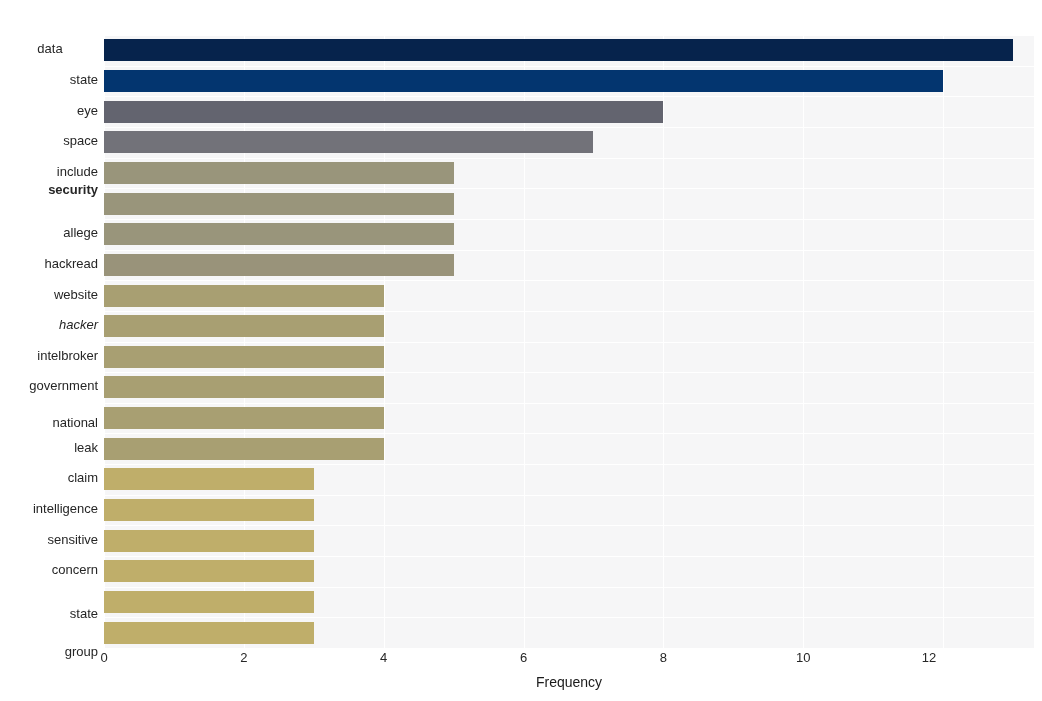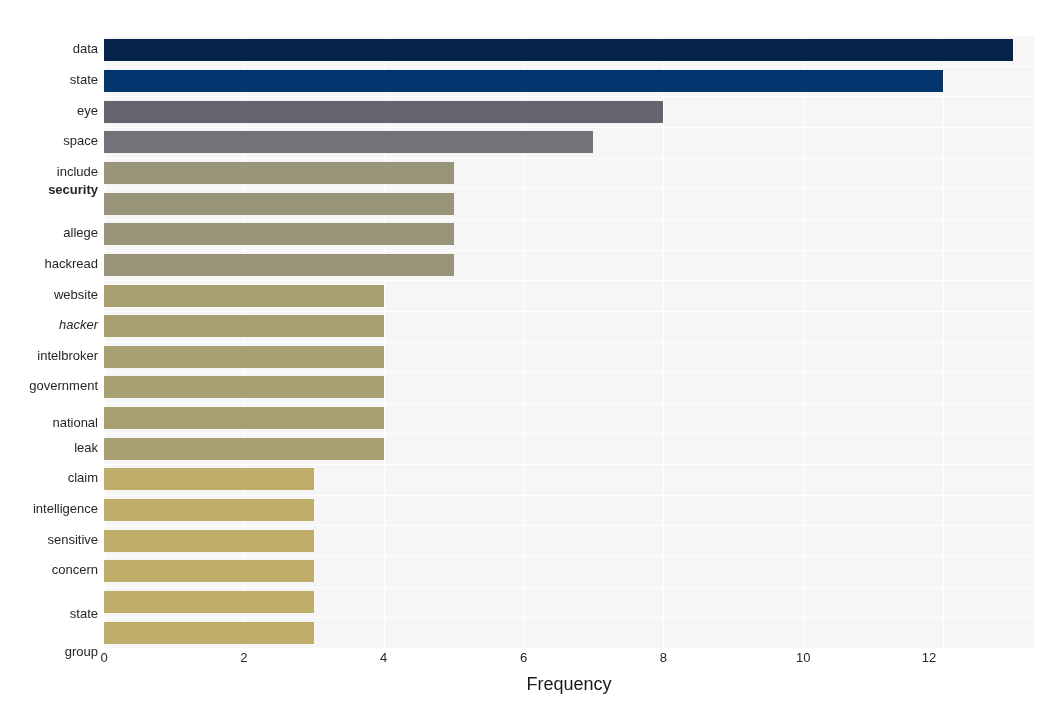--- a/index.html
+++ b/index.html
@@ -104,21 +104,21 @@
     color: #262626;
   }
 
   
   #xaxis-label {
     position: absolute;
     left: 104px;
     top: 674px;
     width: 930px;
     text-align: center;
-    font-size: 18px;
+    font-size: 14px;
     color: #1a1a1a;
   }
 </style>
 </head>
 <body>
 
 <div id="figure">
 
 
   <div id="plot-area">
@@ -171,21 +171,21 @@
         <div class="bar" title="claim: 3" style="width: 209.774px; top: 433.425px; background: rgb(191, 174, 106);"></div>
         <div class="bar" title="intelligence: 3" style="width: 209.774px; top: 464.075px; background: rgb(191, 174, 106);"></div>
         <div class="bar" title="sensitive: 3" style="width: 209.774px; top: 494.725px; background: rgb(191, 174, 106);"></div>
         <div class="bar" title="concern: 3" style="width: 209.774px; top: 525.375px; background: rgb(191, 174, 106);"></div>
         <div class="bar" title="state: 3" style="width: 209.774px; top: 556.025px; background: rgb(191, 174, 106);"></div>
         <div class="bar" title="group: 3" style="width: 209.774px; top: 586.675px; background: rgb(191, 174, 106);"></div>
       </div>
   </div>
 
   <div id="ytick-layer">
-      <div class="ytick" style="top: 6.325px;">data</div>
+      <div class="ytick" style="top: 6.325px; text-align: center;">data</div>
       <div class="ytick" style="top: 36.975px;">state</div>
       <div class="ytick" style="top: 67.625px;">eye</div>
       <div class="ytick" style="top: 98.275px;">space</div>
       <div class="ytick" style="top: 128.925px;">include</div>
       <div class="ytick" style="top: 147px; font-weight: bold;">security</div>
       <div class="ytick" style="top: 190.225px;">allege</div>
       <div class="ytick" style="top: 220.875px;">hackread</div>
       <div class="ytick" style="top: 251.525px;">website</div>
       <div class="ytick" style="top: 282.175px; font-style: italic;">hacker</div>
       <div class="ytick" style="top: 312.825px;">intelbroker</div>

